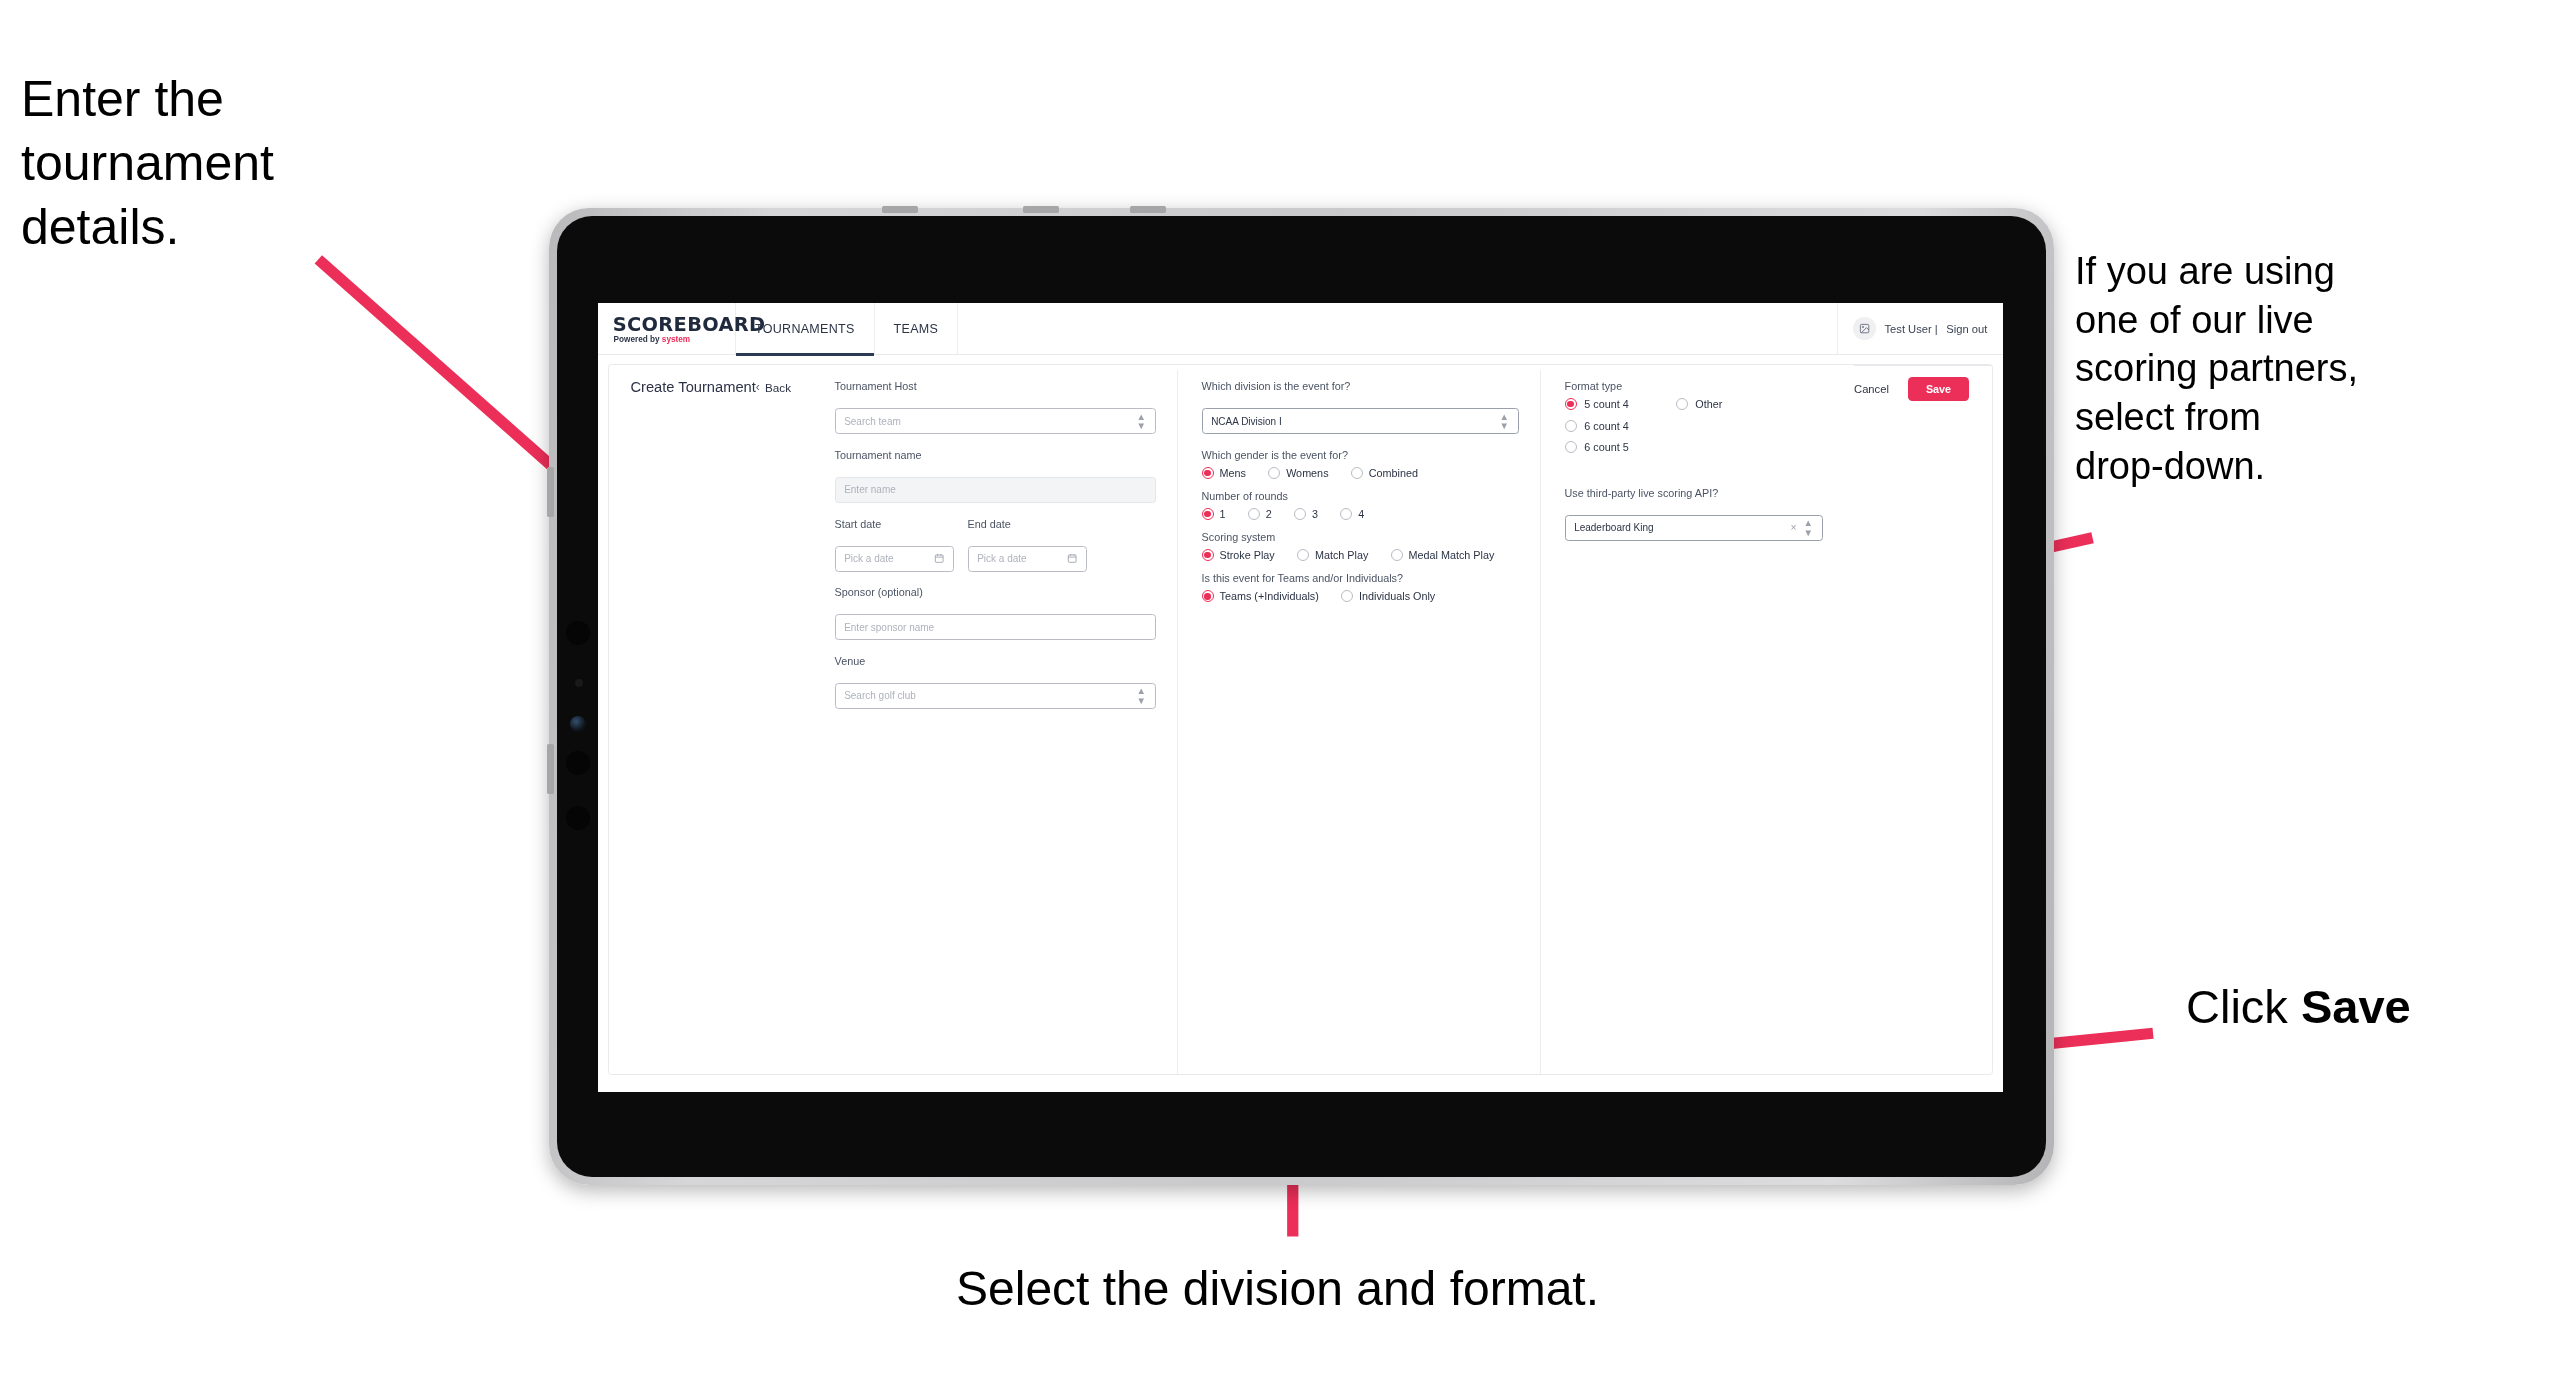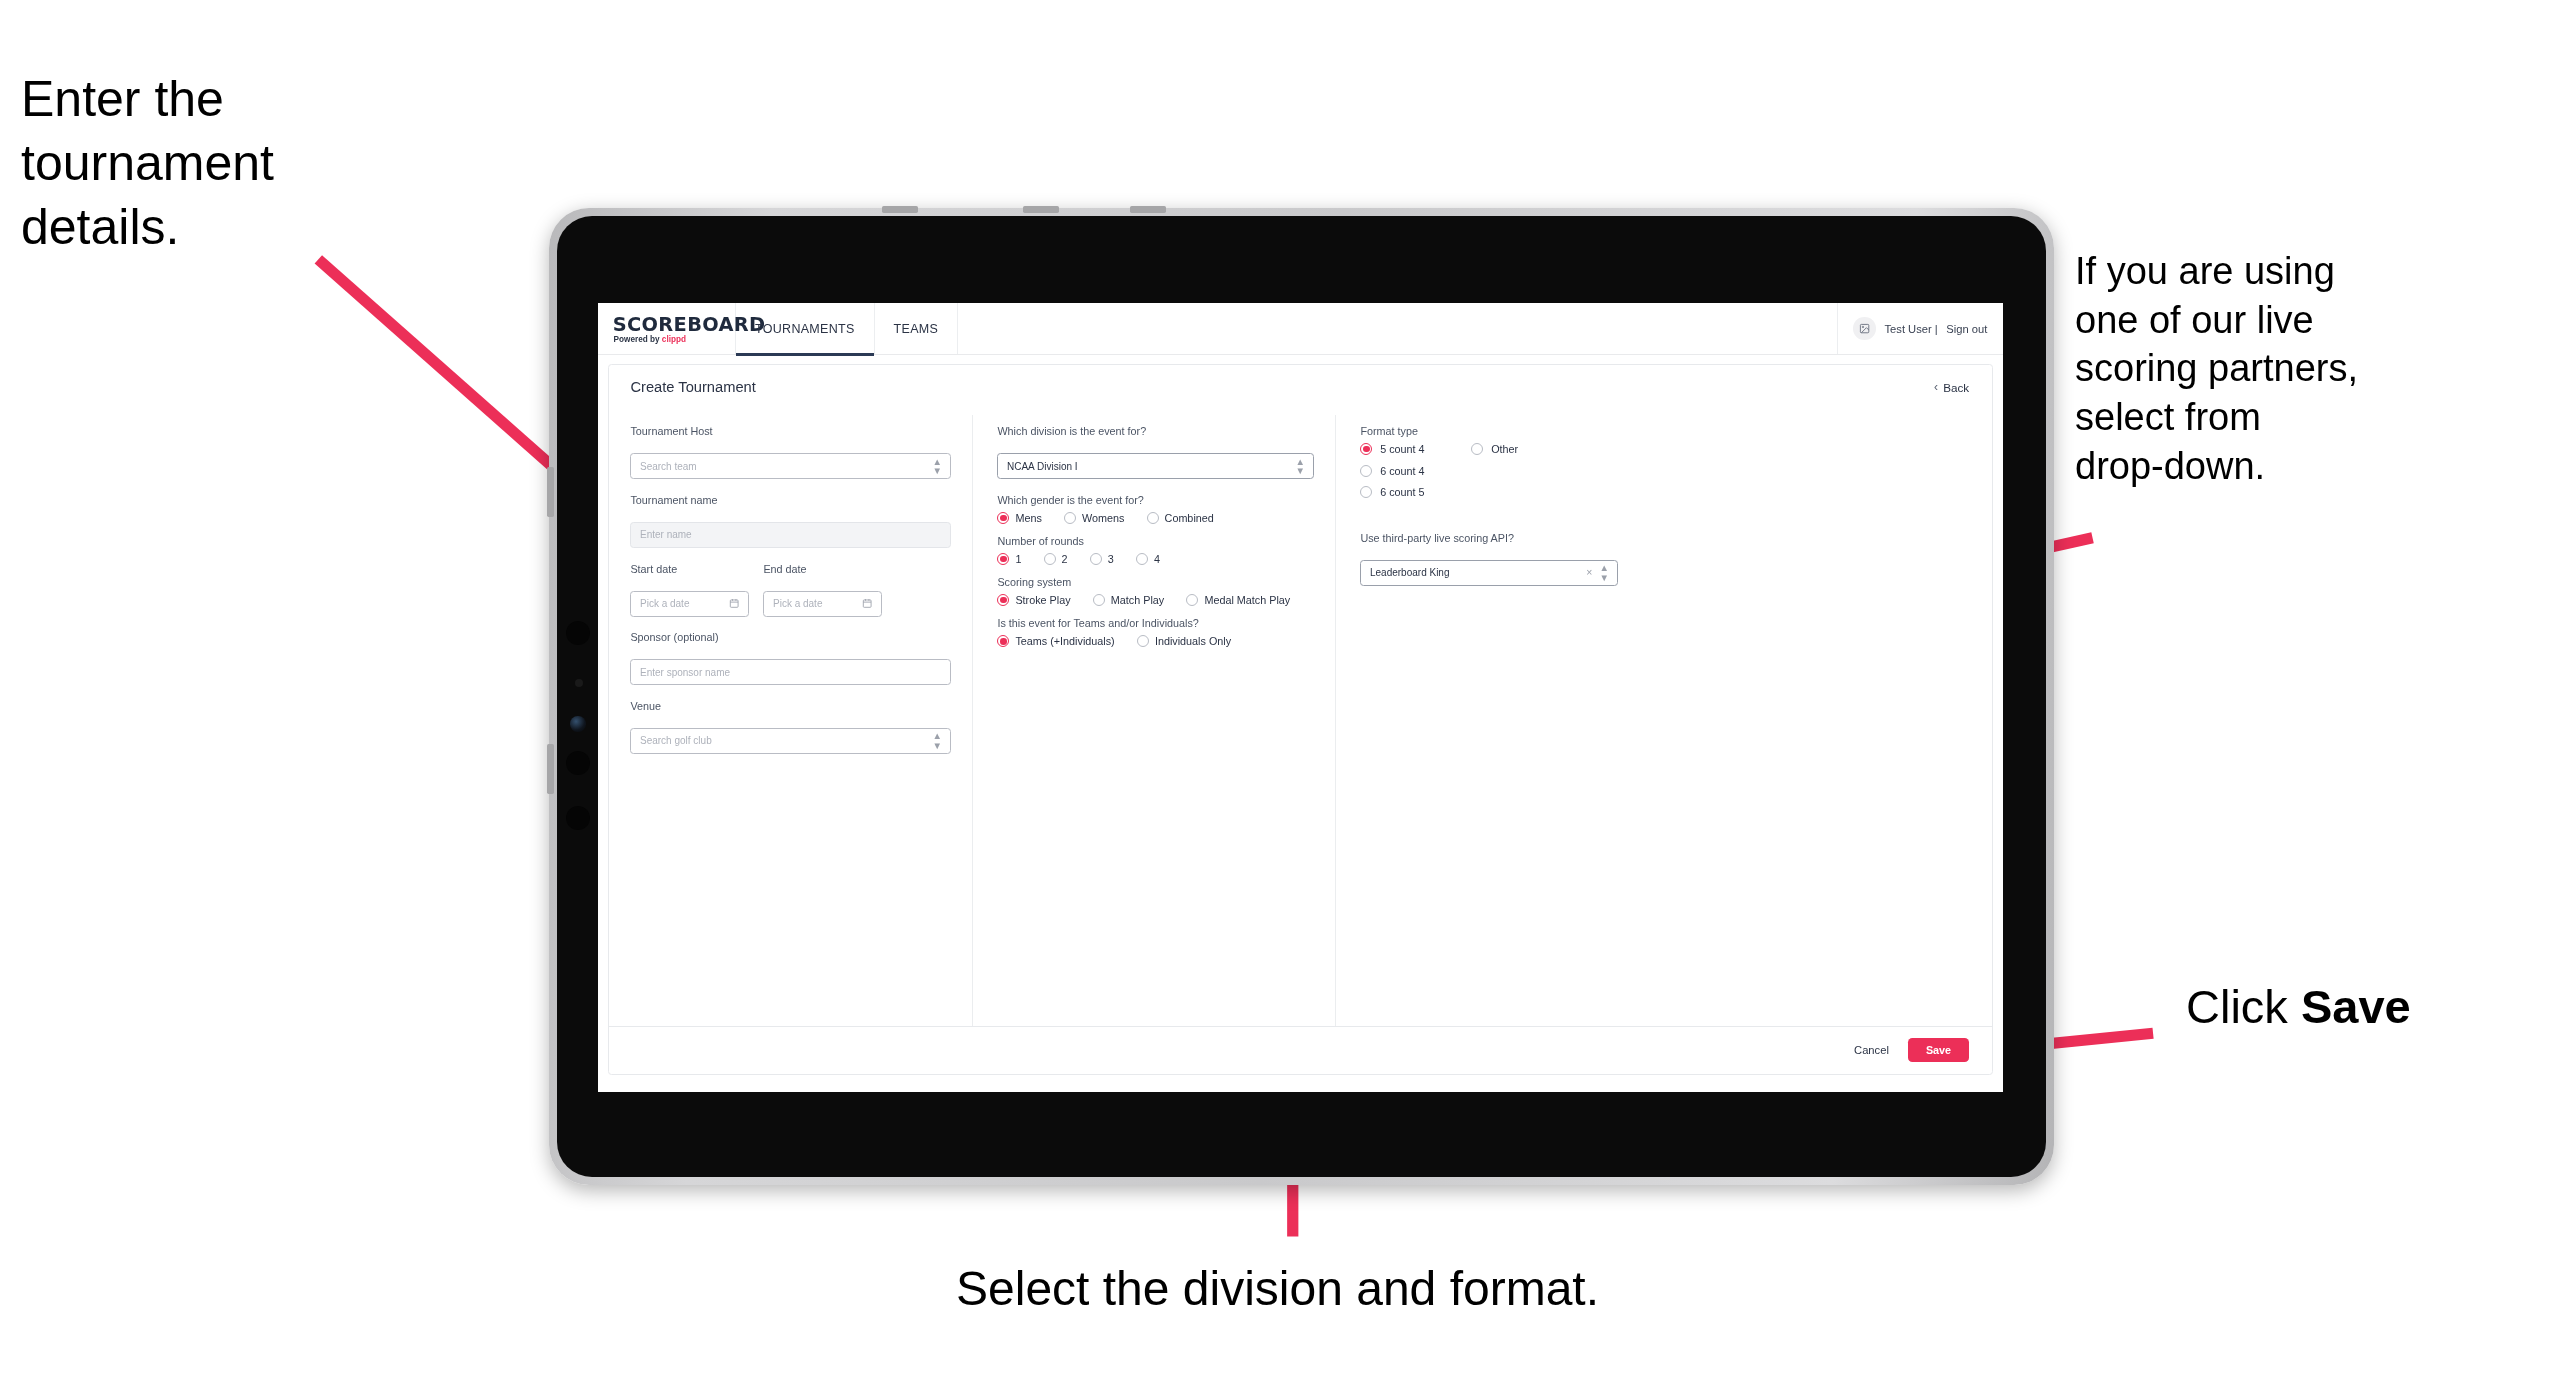--- a/index.html
+++ b/index.html
@@ -130,21 +130,21 @@
   #signout { color: #3a4253; cursor: pointer; }
 
   
   #page-card {
     margin: 8.6px 10.4px 0 10.4px;
     height: 711px;
     background: #ffffff;
     border: 0.9px solid #e7e9ec;
     border-radius: 3.5px;
     display: flex;
-    flex-direction: column;
+    flex-direction: row;
   }
   #page-head {
     height: 45px;
     display: flex; align-items: center; justify-content: space-between;
     padding: 0 22.5px 0 21px;
   }
   #page-title { font-size: 14.7px; color: #2b3345; }
   #back-link {
     font-size: 11.7px; color: #2b3345; cursor: pointer;
     display: flex; align-items: center; gap: 5.2px;
@@ -301,21 +301,21 @@
   <div class="cam-dot tiny" style="left:26px;top:471px;width:7.8px;height:7.8px;"></div>
   <div class="cam-dot lens" style="left:21px;top:508px;width:15.6px;height:15.6px;"></div>
   <div class="cam-dot" style="left:17.3px;top:543px;width:24px;height:24px;"></div>
   <div class="cam-dot" style="left:17.3px;top:598px;width:24px;height:24px;"></div>
 
   <div id="screen">
 
     <div id="topbar">
       <div id="brand">
         <div id="brand-title">SCOREBOARD</div>
-        <div id="brand-sub"><span>Powered by </span><span class="pink">clippd</span></div>
+        <div id="brand-sub"><span>Powered by </span><span class="pink">system</span></div>
       </div>
 
       <div class="navtab active">
         <span>TOURNAMENTS</span>
       </div>
       <div class="navtab">
         <span>TEAMS</span>
       </div>
 
       <div id="nav-spacer"></div>

